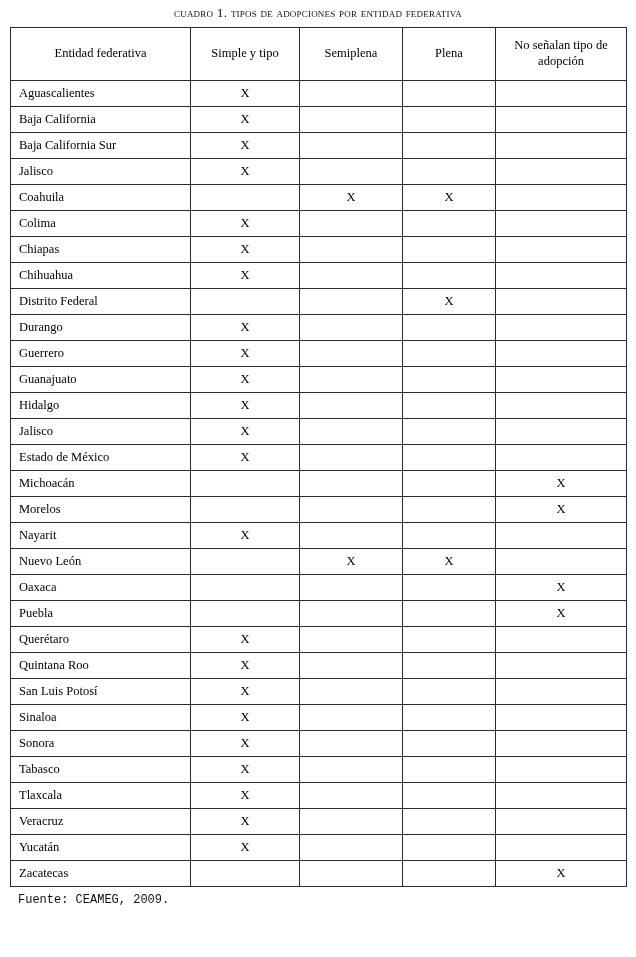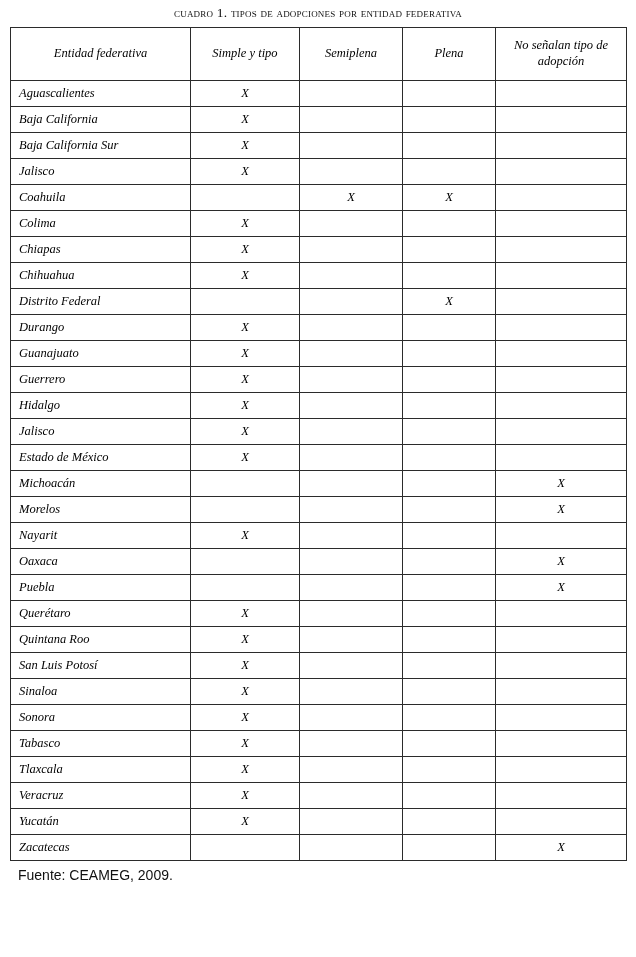--- a/index.html
+++ b/index.html
@@ -27,21 +27,20 @@
     letter-spacing: 0.2px;
     padding: 5px 0 6px 0;
     font-variant: small-caps;
     text-transform: lowercase;
     color: #111;
   }
   table.main {
     border-collapse: collapse;
     width: 616px;
     table-layout: fixed;
-    font-style: italic;
   }
   table.main th, table.main td {
     border: 1px solid #2b2b2b;
     font-weight: normal;
     vertical-align: middle;
   }
   table.main thead th {
     text-align: center;
     font-size: 12.5px;
     padding: 7px 3px;
@@ -59,22 +58,22 @@
   }
   td.mark {
     text-align: center;
   }
   col.c0 { width: 180px; }
   col.c1 { width: 109px; }
   col.c2 { width: 103px; }
   col.c3 { width: 93px; }
   col.c4 { width: 131px; }
   .source {
-    font-family: Liberation Sans, sans-serif;
-    font-size: 14px;
+    font-family: Liberation Mono, monospace;
+    font-size: 12px;
     padding: 6px 0 0 8px;
     color: #111;
   }
 </style>
 </head>
 <body>
 
 <div class="page">
 
   <div class="table-title">Cuadro 1. Tipos de adopciones por entidad federativa</div>
@@ -161,34 +160,34 @@
           <td class="mark"></td>
         </tr>
         <tr>
           <td class="entity">Durango</td>
           <td class="mark">X</td>
           <td class="mark"></td>
           <td class="mark"></td>
           <td class="mark"></td>
         </tr>
         <tr>
+          <td class="entity">Guerrero</td>
+          <td class="mark">X</td>
+          <td class="mark"></td>
+          <td class="mark"></td>
+          <td class="mark"></td>
+        </tr>
+        <tr>
           <td class="entity">Guanajuato</td>
           <td class="mark">X</td>
           <td class="mark"></td>
           <td class="mark"></td>
           <td class="mark"></td>
         </tr>
         <tr>
-          <td class="entity">Guerrero</td>
-          <td class="mark">X</td>
-          <td class="mark"></td>
-          <td class="mark"></td>
-          <td class="mark"></td>
-        </tr>
-        <tr>
           <td class="entity">Hidalgo</td>
           <td class="mark">X</td>
           <td class="mark"></td>
           <td class="mark"></td>
           <td class="mark"></td>
         </tr>
         <tr>
           <td class="entity">Jalisco</td>
           <td class="mark">X</td>
           <td class="mark"></td>
@@ -214,20 +213,27 @@
           <td class="mark"></td>
           <td class="mark"></td>
           <td class="mark"></td>
           <td class="mark">X</td>
         </tr>
         <tr>
           <td class="entity">Nayarit</td>
           <td class="mark">X</td>
           <td class="mark"></td>
           <td class="mark"></td>
+          <td class="mark"></td>
+        </tr>
+        <tr>
+          <td class="entity">Nuevo León</td>
+          <td class="mark"></td>
+          <td class="mark">X</td>
+          <td class="mark">X</td>
           <td class="mark"></td>
         </tr>
         <tr>
           <td class="entity">Oaxaca</td>
           <td class="mark"></td>
           <td class="mark"></td>
           <td class="mark"></td>
           <td class="mark">X</td>
         </tr>
         <tr>

